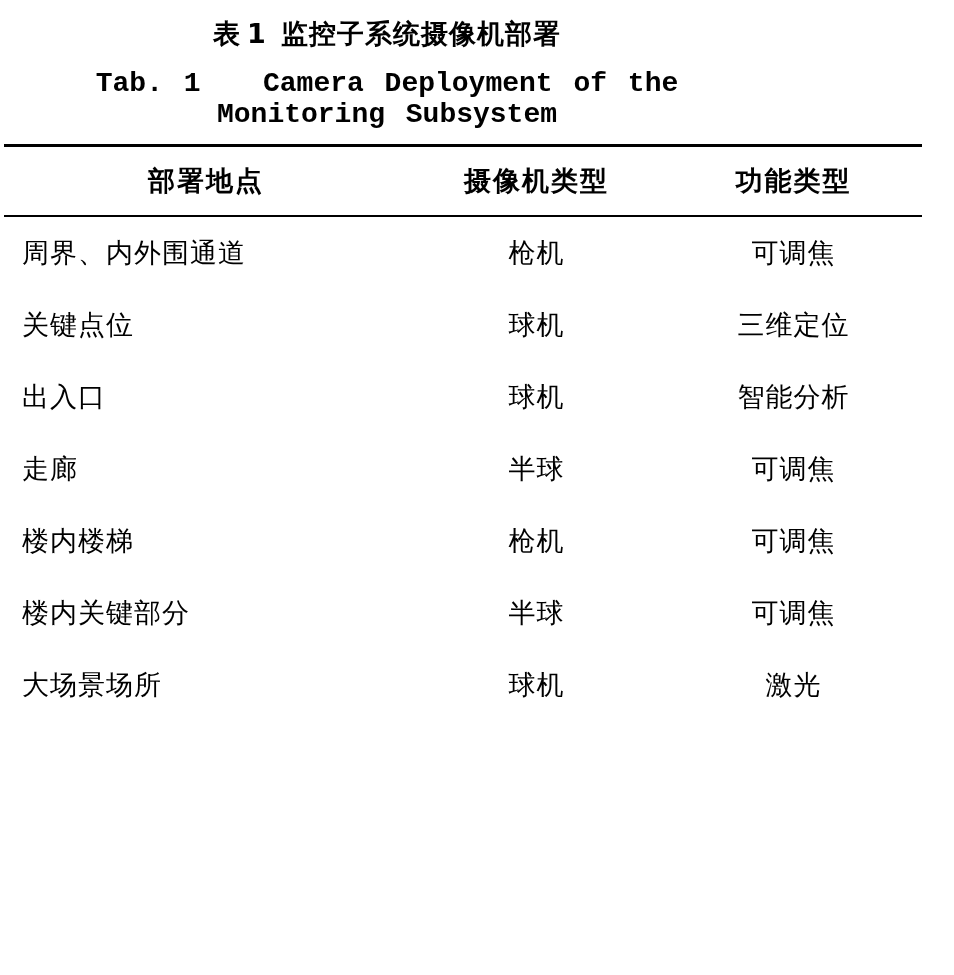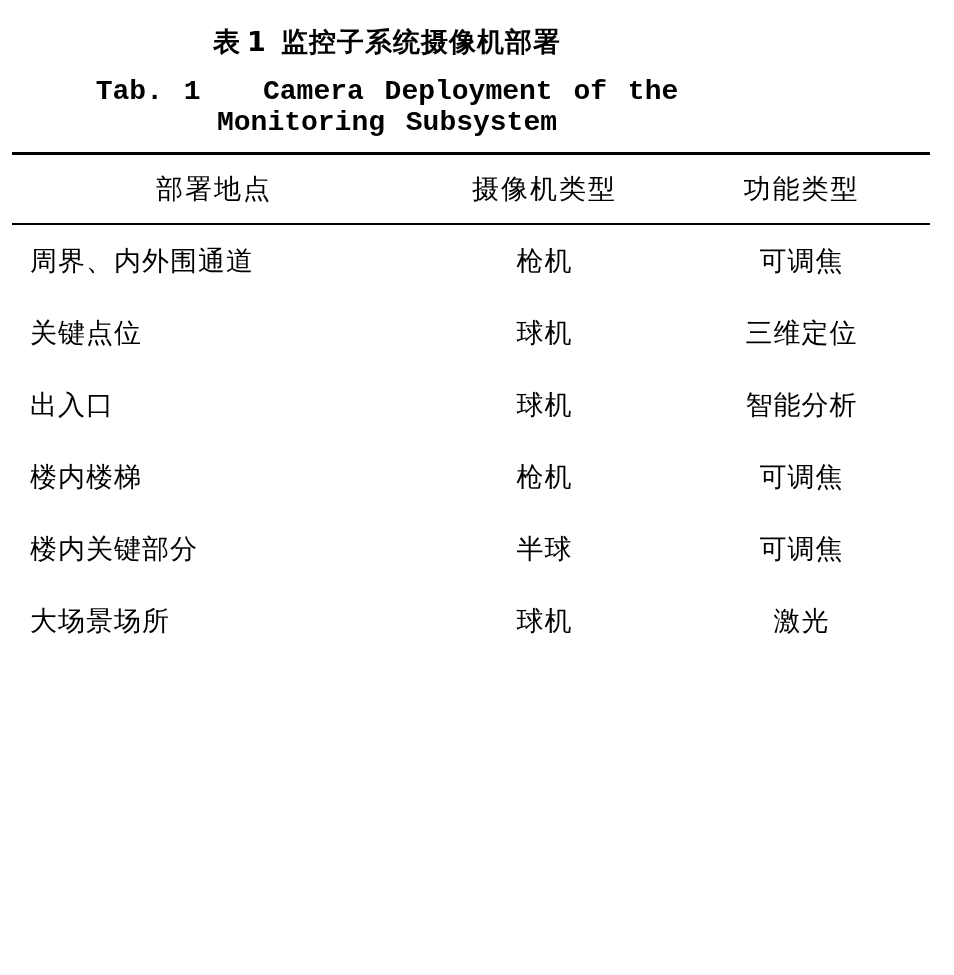--- a/index.html
+++ b/index.html
@@ -11,21 +11,21 @@
     width: 954px;
     height: 975px;
     font-family: "Liberation Serif", "DejaVu Serif", serif;
     color: #000000;
     overflow: hidden;
   }
   .page {
     width: 774px;
     height: 975px;
     box-sizing: border-box;
-    padding: 12px;
+    padding: 4px;
     position: relative;
   }
   .caption {
     text-align: center;
     font-weight: bold;
   }
   .caption-cn {
     font-size: 27px;
     letter-spacing: 1px;
     padding-top: 12px;
@@ -44,21 +44,21 @@
     font-weight: bold;
     word-spacing: 4px;
   }
   table.data-table {
     width: 918px;
     margin: 0 auto;
     border-collapse: collapse;
     table-layout: fixed;
   }
   table.data-table thead th {
-    font-weight: normal;
+    font-weight: bold;
     font-size: 27px;
     font-family: "DejaVu Sans", "Liberation Sans", sans-serif;
     padding: 16px 0 16px 0;
     text-align: center;
     letter-spacing: 2px;
   }
   .rule-top {
     border-top: 3px solid #000;
   }
   .rule-mid {
@@ -119,20 +119,25 @@
         <td class="col-loc">关键点位</td>
         <td>球机</td>
         <td>三维定位</td>
       </tr>
       <tr>
         <td class="col-loc">出入口</td>
         <td>球机</td>
         <td>智能分析</td>
       </tr>
       <tr>
+        <td class="col-loc">走廊</td>
+        <td>半球</td>
+        <td>可调焦</td>
+      </tr>
+      <tr>
         <td class="col-loc">楼内楼梯</td>
         <td>枪机</td>
         <td>可调焦</td>
       </tr>
       <tr>
         <td class="col-loc">楼内关键部分</td>
         <td>半球</td>
         <td>可调焦</td>
       </tr>
       <tr>

